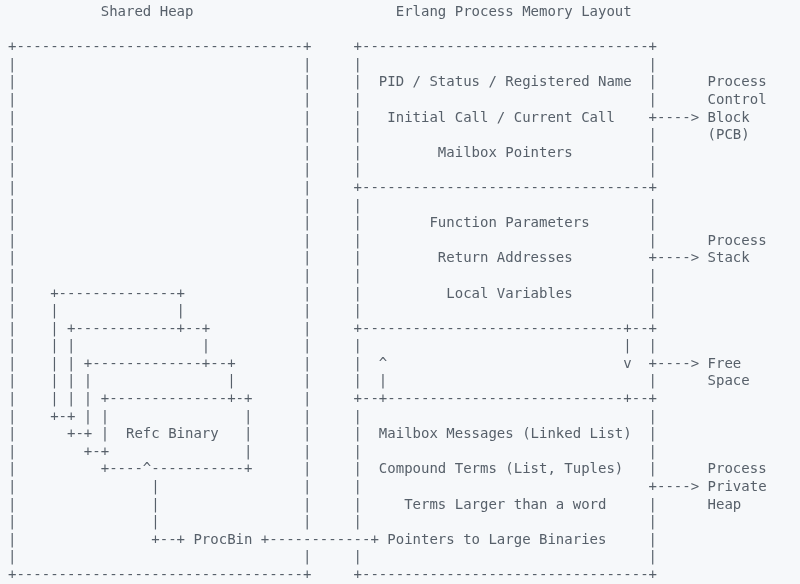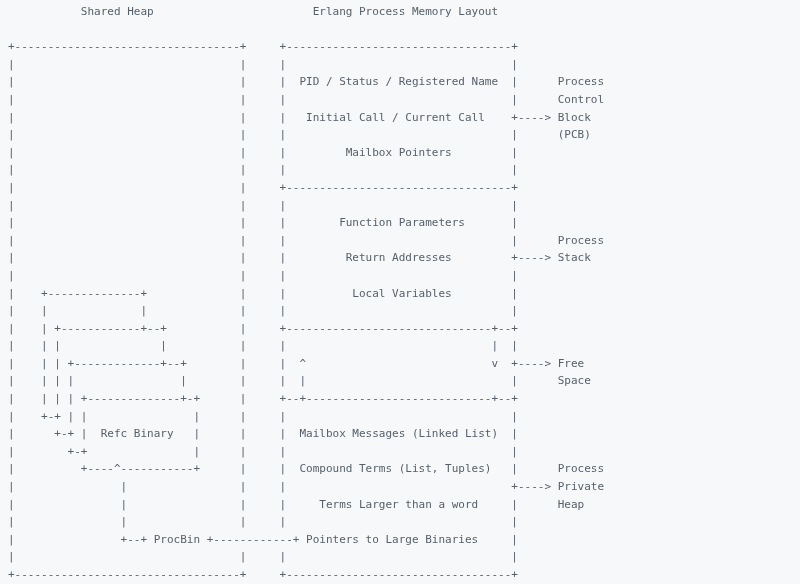--- a/index.html
+++ b/index.html
@@ -15,21 +15,21 @@
   .code-block {
     width: 800px;
     height: 584px;
     box-sizing: border-box;
     padding: 3px 0 0 8px;
     overflow: hidden;
   }
   pre.ascii-art {
     margin: 0;
     font-family: "DejaVu Sans Mono", "Liberation Mono", monospace;
-    font-size: 11px;
+    font-size: 14px;
     line-height: 17.6px;
     white-space: pre;
     letter-spacing: 0;
   }
 </style>
 </head>
 <body style="background: rgb(246, 248, 250);">
 
 <div class="code-block">
   <pre class="ascii-art" style="color: rgb(87, 96, 106);">           Shared Heap                        Erlang Process Memory Layout

